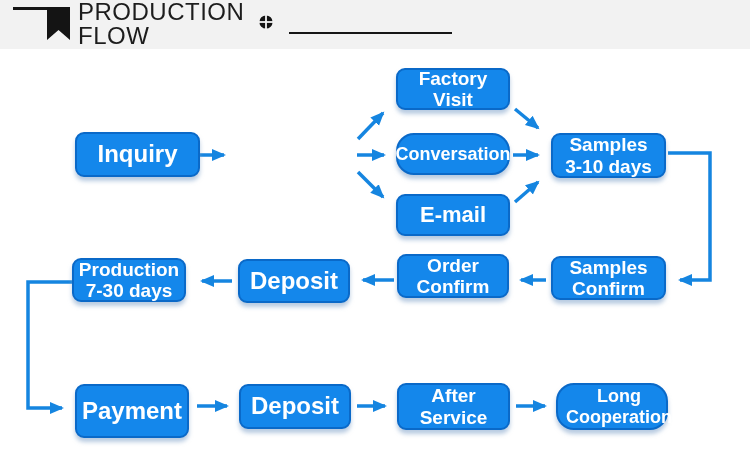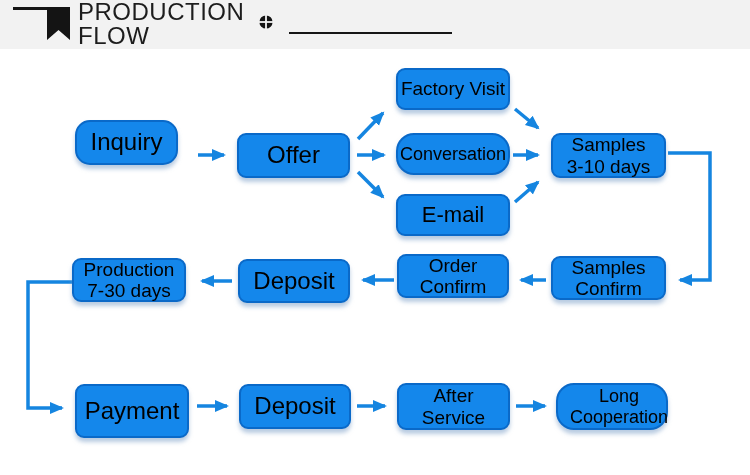--- a/index.html
+++ b/index.html
@@ -11,21 +11,21 @@
   .hline{position:absolute;left:13px;top:7px;width:36px;height:3px;background:#161616;}
   .bookmark{position:absolute;left:47px;top:7px;width:23px;height:33px;background:#141414;
             clip-path:polygon(0 0,100% 0,100% 100%,50% 70%,0 100%);}
   .title{position:absolute;left:78px;top:0px;color:#1d1d1d;font-size:24px;line-height:24px;
          letter-spacing:0.5px;font-weight:500;}
   .regmark{position:absolute;left:259px;top:15px;width:14px;height:14px;}
   .underline{position:absolute;left:289px;top:32px;width:163px;height:2px;background:#161616;}
 
   
   .node{position:absolute;background:#1487eb;border:2px solid #0a69c8;border-radius:9px;
-        color:#000000;font-weight:normal;display:flex;align-items:center;justify-content:center;
+        color:#ffffff;font-weight:bold;display:flex;align-items:center;justify-content:center;
         text-align:center;white-space:pre-line;line-height:1.12;box-sizing:border-box;
         box-shadow:0 4px 4px rgba(125,160,200,0.55);}
   .node--xl{font-size:24px;}
   .node--lg{font-size:22px;}
   .node--md{font-size:19px;}
   .node--sm{font-size:18px;border-radius:18px;}
 
   .arrows{position:absolute;left:0;top:0;pointer-events:none;}
 </style>
 </head>
@@ -66,22 +66,21 @@
       <path d="M546,280 L521,280" marker-end="url(#ah)"></path>
       <path d="M394,280 L363,280" marker-end="url(#ah)"></path>
       <path d="M232,281 L202,281" marker-end="url(#ah)"></path>
       <path d="M72,282 L28,282 L28,408 L62,408" marker-end="url(#ah)"></path>
       <path d="M197,406 L227,406" marker-end="url(#ah)"></path>
       <path d="M357,406 L385,406" marker-end="url(#ah)"></path>
       <path d="M516,406 L545,406" marker-end="url(#ah)"></path>
     </g>
   </svg>
 
-  <div class="node node--xl" style="left:75px;top:120px;width:103px;height:45px;border-radius:15px;">Inquiry</div>
-  <div class="node node--xl" style="left:237px;top:133px;width:113px;height:45px;">Offer</div>
+  <div class="node node--xl" style="left:75px;top:132px;width:125px;height:45px;">Inquiry</div>
   <div class="node node--md" style="left:396px;top:68px;width:114px;height:42px;">Factory Visit</div>
   <div class="node node--sm" style="left:396px;top:133px;width:114px;height:42px;">Conversation</div>
   <div class="node node--lg" style="left:396px;top:194px;width:114px;height:42px;text-align:right;">E-mail</div>
   <div class="node node--md" style="left:551px;top:133px;width:115px;height:45px;">Samples
 3-10 days</div>
 
   <div class="node node--md" style="left:551px;top:256px;width:115px;height:44px;">Samples
 Confirm</div>
   <div class="node node--md" style="left:397px;top:254px;width:112px;height:44px;">Order
 Confirm</div>

